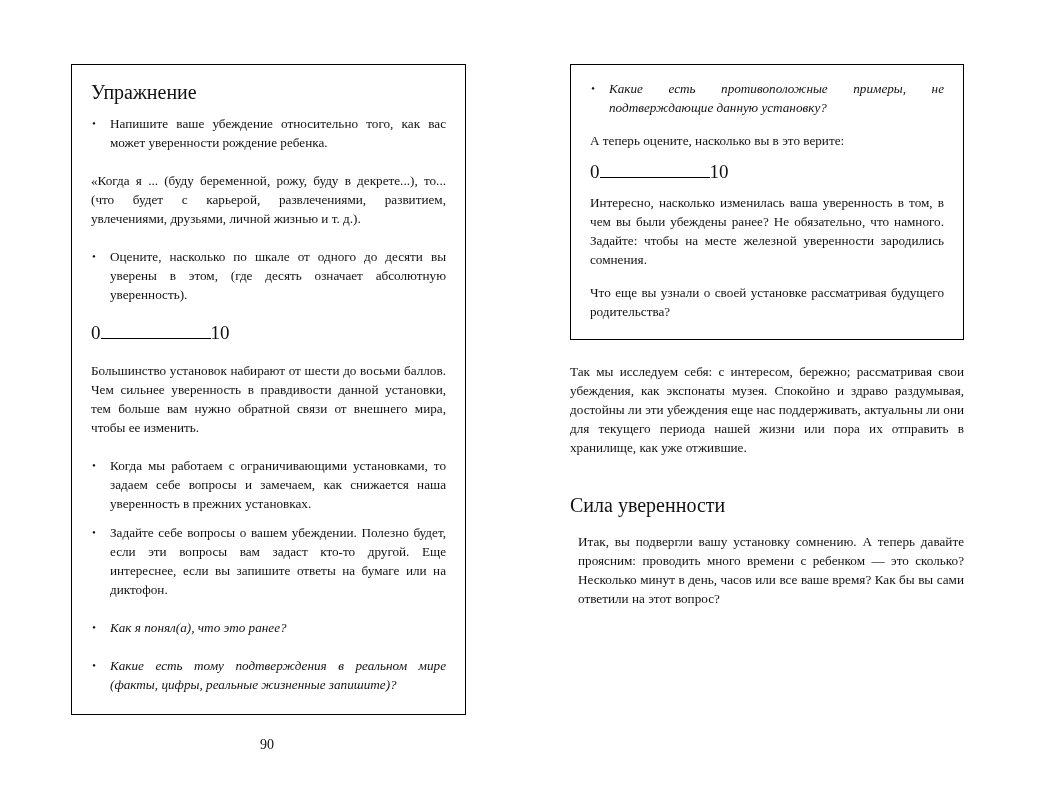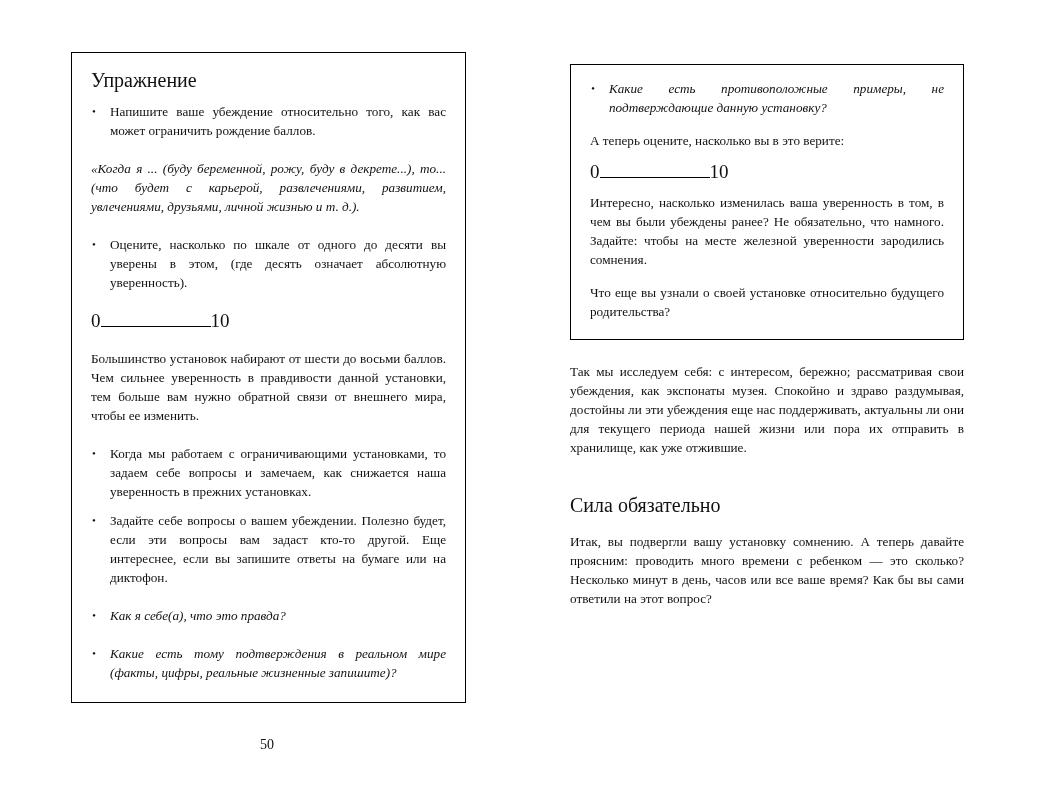--- a/index.html
+++ b/index.html
@@ -2,72 +2,72 @@
 <html><head>
 <meta charset="utf-8">
 <style>
   html, body { margin:0; padding:0; background:#ffffff; }
   body { width:1058px; height:794px; position:relative; overflow:hidden;
          font-family:"Liberation Serif", "DejaVu Serif", serif; color:#111; }
   .page { position:absolute; top:0; height:794px; }
   .p-left { left:0; width:529px; }
   .p-right { left:506px; width:529px; }
   .box { position:absolute; border:1.3px solid #000; box-sizing:border-box; }
-  .box-left { left:71px; top:52px; width:395px; height:651px; padding:14px 19px 0 19px; }
+  .box-left { left:71px; top:64px; width:395px; height:651px; padding:14px 19px 0 19px; }
   .box-right { left:64px; top:64px; width:394px; height:276px; padding:14px 19px 0 19px; }
   .flow { position:absolute; left:64px; width:394px; }
   p, li { font-size:13.2px; line-height:19px; margin:0; text-align:justify; }
   h2 { font-weight:normal; font-size:20px; margin:0; line-height:26px; }
   ul { list-style:none; margin:0; padding:0; }
   li { position:relative; padding-left:19px; }
   li::before { content:"•"; position:absolute; left:1px; top:0; font-size:11px; }
   .ital { font-style:italic; }
   .scale { font-size:19px; line-height:19px; }
   .scale .line { display:inline-block; width:110px; border-bottom:1px solid #000; height:13px; vertical-align:baseline; }
   .pnum { position:absolute; top:737px; width:100%; text-align:center; font-size:14px; }
 </style>
 </head>
 <body>
 
 <div class="page p-left">
   <div class="box box-left">
     <h2 style="margin-bottom:9px;">Упражнение</h2>
     <ul>
-      <li>Напишите ваше убеждение относительно того, как вас может ограничить рождение баллов.</li>
+      <li>Напишите ваше убеждение относительно того, как вас может уверенности рождение ребенка.</li>
     </ul>
-    <p style="margin-top:19px;font-style:italic;">«Когда я ... (буду беременной, рожу, буду в декрете...), то... (что будет с карьерой, развлечениями, развитием, увлечениями, друзьями, личной жизнью и т. д.).</p>
+    <p style="margin-top:19px;">«Когда я ... (буду беременной, рожу, буду в декрете...), то... (что будет с карьерой, развлечениями, развитием, увлечениями, друзьями, личной жизнью и т. д.).</p>
     <ul style="margin-top:19px;">
       <li>Оцените, насколько по шкале от одного до десяти вы уверены в этом, (где десять означает абсолютную уверенность).</li>
     </ul>
     <div class="scale" style="margin-top:19px;">
       <span>0</span><span class="line"></span><span>10</span>
     </div>
     <p style="margin-top:19px;">Большинство установок набирают от шести до восьми баллов. Чем сильнее уверенность в правдивости данной установки, тем больше вам нужно обратной связи от внешнего мира, чтобы ее изменить.</p>
     <ul style="margin-top:19px;">
       <li>Когда мы работаем с ограничивающими установками, то задаем себе вопросы и замечаем, как снижается наша уверенность в прежних установках.</li>
       <li style="margin-top:10px;">Задайте себе вопросы о вашем убеждении. Полезно будет, если эти вопросы вам задаст кто-то другой. Еще интереснее, если вы запишите ответы на бумаге или на диктофон.</li>
-      <li class="ital" style="margin-top:19px;">Как я себе(а), что это правда?</li>
+      <li class="ital" style="margin-top:19px;">Как я понял(а), что это ранее?</li>
       <li class="ital" style="margin-top:19px;">Какие есть тому подтверждения в реальном мире (факты, цифры, реальные жизненные запишите)?</li>
     </ul>
   </div>
-  <div class="pnum" style="left:0;width:529px;padding-left:5px;box-sizing:border-box;">50</div>
+  <div class="pnum" style="left:0;width:529px;padding-left:5px;box-sizing:border-box;">90</div>
 </div>
 
 <div class="page p-right">
   <div class="box box-right">
     <ul>
       <li class="ital">Какие есть противоположные примеры, не подтверждающие данную установку?</li>
     </ul>
     <p style="margin-top:14px;">А теперь оцените, насколько вы в это верите:</p>
     <div class="scale" style="margin-top:12px;">
       <span>0</span><span class="line"></span><span>10</span>
     </div>
     <p style="margin-top:12px;">Интересно, насколько изменилась ваша уверенность в том, в чем вы были убеждены ранее? Не обязательно, что намного. Задайте: чтобы на месте железной уверенности зародились сомнения.</p>
-    <p style="margin-top:14px;">Что еще вы узнали о своей установке относительно будущего родительства?</p>
+    <p style="margin-top:14px;">Что еще вы узнали о своей установке рассматривая будущего родительства?</p>
   </div>
 
   <div class="flow" style="top:362px;">
     <p>Так мы исследуем себя: с интересом, бережно; рассматривая свои убеждения, как экспонаты музея. Спокойно и здраво раздумывая, достойны ли эти убеждения еще нас поддерживать, актуальны ли они для текущего периода нашей жизни или пора их отправить в хранилище, как уже отжившие.</p>
-    <h2 style="margin-top:35px;">Сила обязательно</h2>
-    <p style="margin-top:14px;">Итак, вы подвергли вашу установку сомнению. А теперь давайте проясним: проводить много времени с ребенком — это сколько? Несколько минут в день, часов или все ваше время? Как бы вы сами ответили на этот вопрос?</p>
+    <h2 style="margin-top:35px;">Сила уверенности</h2>
+    <p style="margin-top:14px;margin-left:8px;">Итак, вы подвергли вашу установку сомнению. А теперь давайте проясним: проводить много времени с ребенком — это сколько? Несколько минут в день, часов или все ваше время? Как бы вы сами ответили на этот вопрос?</p>
   </div>
 
 </div>
 
 </body></html>

